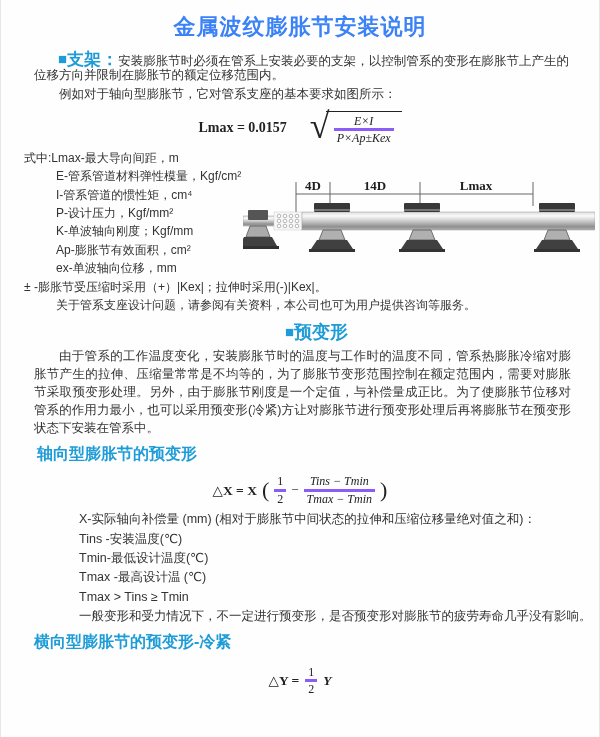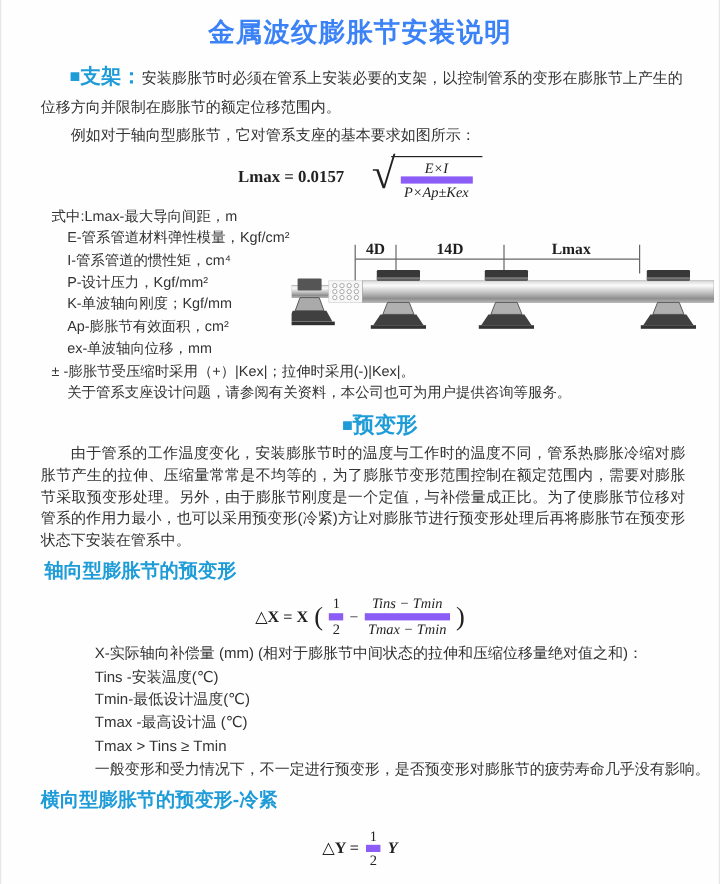--- a/index.html
+++ b/index.html
@@ -22,21 +22,21 @@
     text-align:center;
     font-size:22px;
     font-weight:bold;
     color:#3b82f6;
     letter-spacing:1px;
     margin:12px 0 0 0;
   }
   .para1{
     margin:10px 30px 0 33px;
     font-size:12.5px;
-    line-height:24px;
+    line-height:14px;
     text-align:justify;
   }
   .sec-label{
     color:#1e9cd8;
     font-size:17px;
     font-weight:bold;
     margin-left:24px;
   }
   .sec-label .sq{font-size:15px;vertical-align:1px;}
   .para-example{
@@ -54,33 +54,33 @@
   .formula1{margin:7px 0 3px 0;gap:23px;}
   .f-lhs{font-weight:bold;font-size:14px;}
   .sqrt{display:inline-flex;align-items:flex-start;}
   .rad{font-size:36px;line-height:30px;font-weight:400;}
   .sqrt-body{border-top:1.6px solid #222;margin-left:-4px;padding:2px 8px 0 8px;}
   .frac{
     display:inline-flex;flex-direction:column;
     text-align:center;line-height:1.2;
     vertical-align:middle;font-size:12px;
   }
-  .frac .num{border-bottom:6px solid #8b5cf6;padding:0 3px;}
+  .frac .num{border-bottom:3px solid #8b5cf6;padding:0 3px;}
   .frac .den{padding:0 3px;}
   .ital{font-style:italic;}
   .formula2{margin:9px 0 4px 0;gap:5px;font-size:13px;}
   .formula2 .f-pre{font-weight:bold;font-size:13.5px;}
   .paren{font-size:22px;font-weight:400;line-height:1;}
   .formula3{margin:12px 0 6px 0;gap:6px;font-size:13.5px;}
   .formula3 .f-pre{font-weight:bold;}
   .formula3 .f-suf{font-weight:bold;}
   
   .def-wrap{position:relative;margin-top:3px;min-height:158px;}
   .defs{font-size:12px;line-height:18.4px;}
-  .def-line{margin-left:42px;white-space:nowrap;}
+  .def-line{margin-left:23px;white-space:nowrap;}
   .def-line.ind1{margin-left:55px;}
   .diagram{position:absolute;top:27px;right:4px;width:352px;height:85px;}
   
   .h-blue{
     color:#1e9cd8;font-weight:bold;
   }
   .h-main{font-size:18px;margin:6px 0 0 33px;text-align:center;}
   .h-main .sq{font-size:15px;vertical-align:1px;}
   .body-para{
     margin:4px 28px 0 33px;

